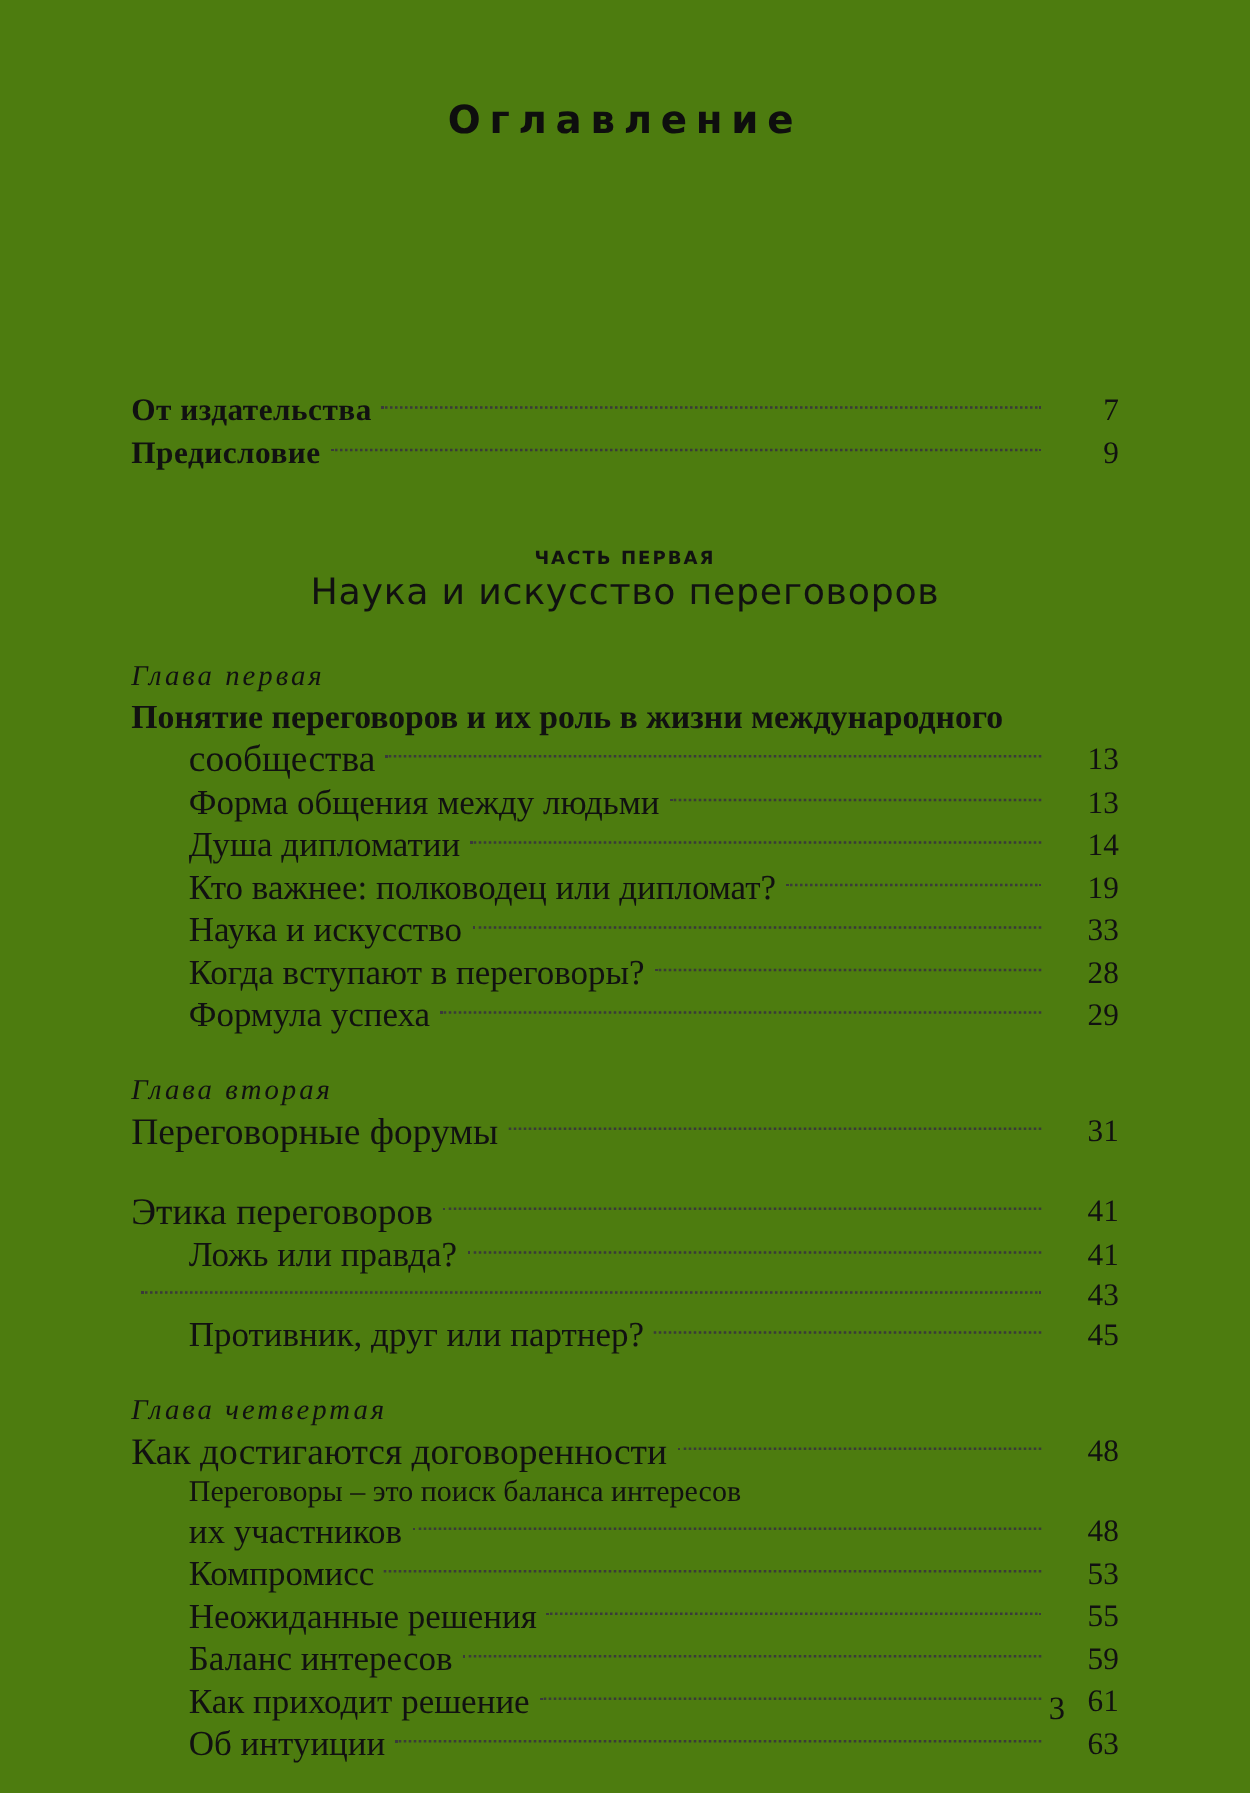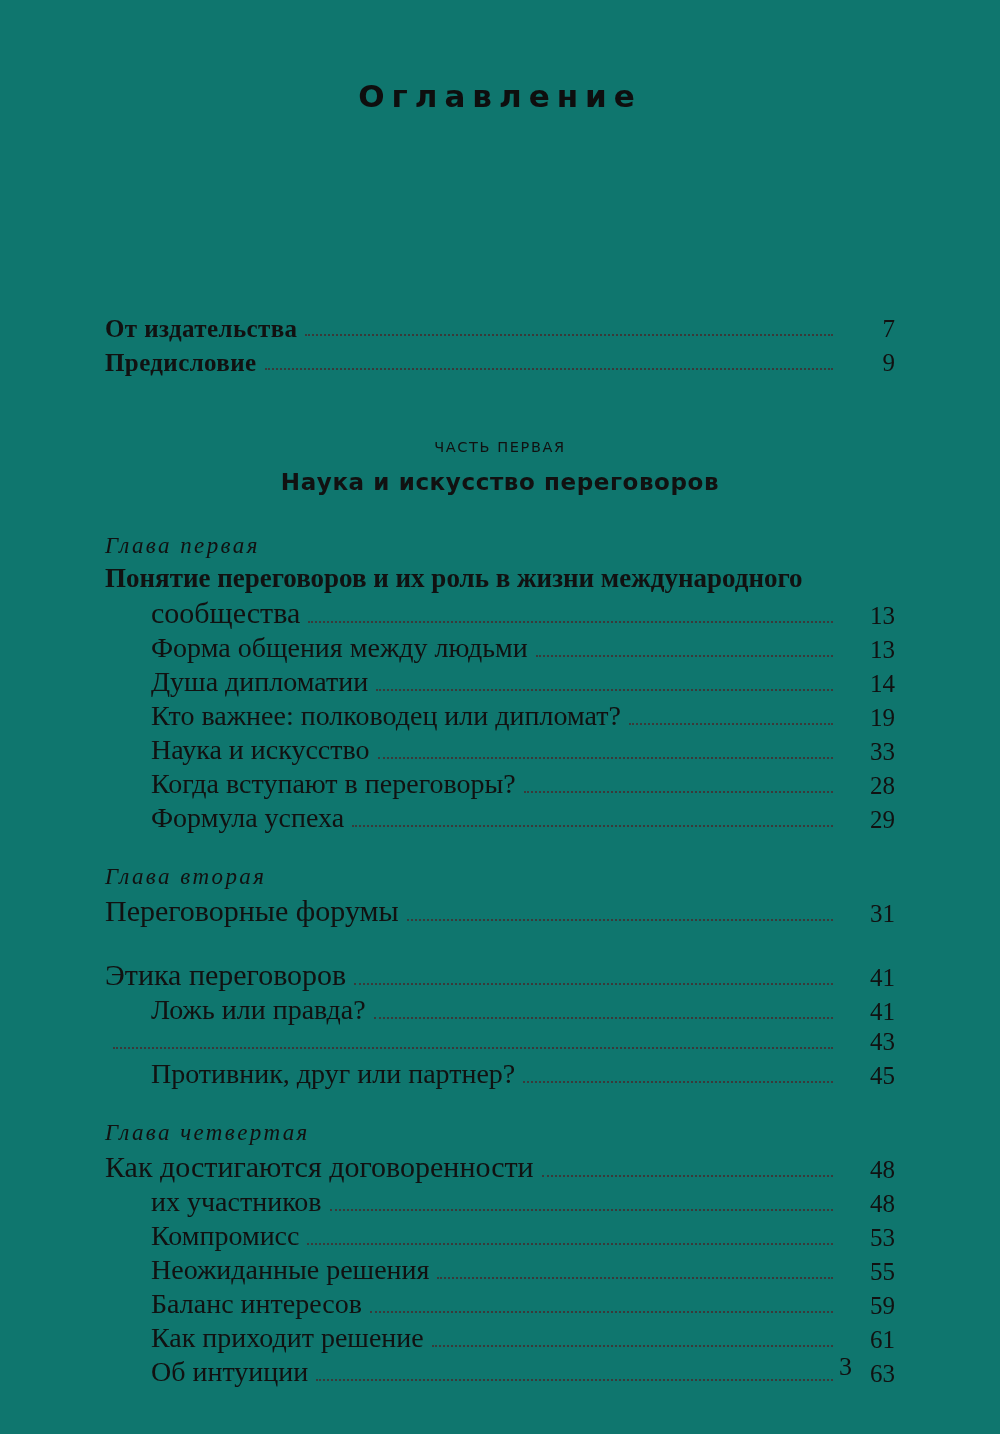--- a/index.html
+++ b/index.html
@@ -11,39 +11,39 @@
     width: 1000px;
     height: 1434px;
     font-family: "Liberation Serif", serif;
     color: #111111;
     position: relative;
     overflow: hidden;
   }
   .page {
     position: absolute;
     inset: 0;
-    background: #0f766e;
+    background: #4d7c0f;
   }
   .page-title {
     text-align: center;
     font-family: "DejaVu Sans", sans-serif;
     font-weight: bold;
     font-size: 31px;
     letter-spacing: 7px;
     margin-top: 78px;
     color: #0e0e0e;
   }
   .toc {
     margin: 0 auto;
     width: 790px;
     padding-top: 180px;
   }
   .row {
     display: flex;
-    align-items: flex-end;
+    align-items: center;
     width: 100%;
     margin-bottom: 2px;
   }
   .row .label {
     white-space: nowrap;
   }
   .row .dots {
     flex: 1 1 auto;
     border-bottom: 2px dotted #3a3a3a;
     margin: 0 6px 7px 8px;
@@ -71,29 +71,29 @@
   }
 
   
   .part {
     text-align: center;
     margin-top: 10px;
     margin-bottom: 38px;
   }
   .part-kicker {
     font-family: "DejaVu Sans", sans-serif;
-    font-weight: normal;
+    font-weight: bold;
     font-size: 14.5px;
     letter-spacing: 1.6px;
-    margin-bottom: 14px;
+    margin-bottom: 1px;
   }
   .part-title {
     font-family: "DejaVu Sans", sans-serif;
-    font-weight: bold;
-    font-size: 23px;
+    font-weight: normal;
+    font-size: 29px;
     letter-spacing: 0.6px;
     text-align: center;
   }
 
   
   .chapter {
     margin-bottom: 30px;
   }
   .chapter-kicker {
     font-style: italic;
@@ -227,20 +227,23 @@
       </div>
     </div>
 
     <div class="chapter">
       <div class="chapter-kicker">Глава четвертая</div>
       <div class="row chapter-title">
         <span class="label">Как достигаются договоренности</span>
         <span class="dots"></span>
         <span class="page-num">48</span>
       </div>
+      <div class="row nodots sub-cont">
+        <span class="label">Переговоры – это поиск баланса интересов</span>
+      </div>
       <div class="row sub">
         <span class="label">их участников</span>
         <span class="dots"></span>
         <span class="page-num">48</span>
       </div>
       <div class="row sub">
         <span class="label">Компромисс</span>
         <span class="dots"></span>
         <span class="page-num">53</span>
       </div>

